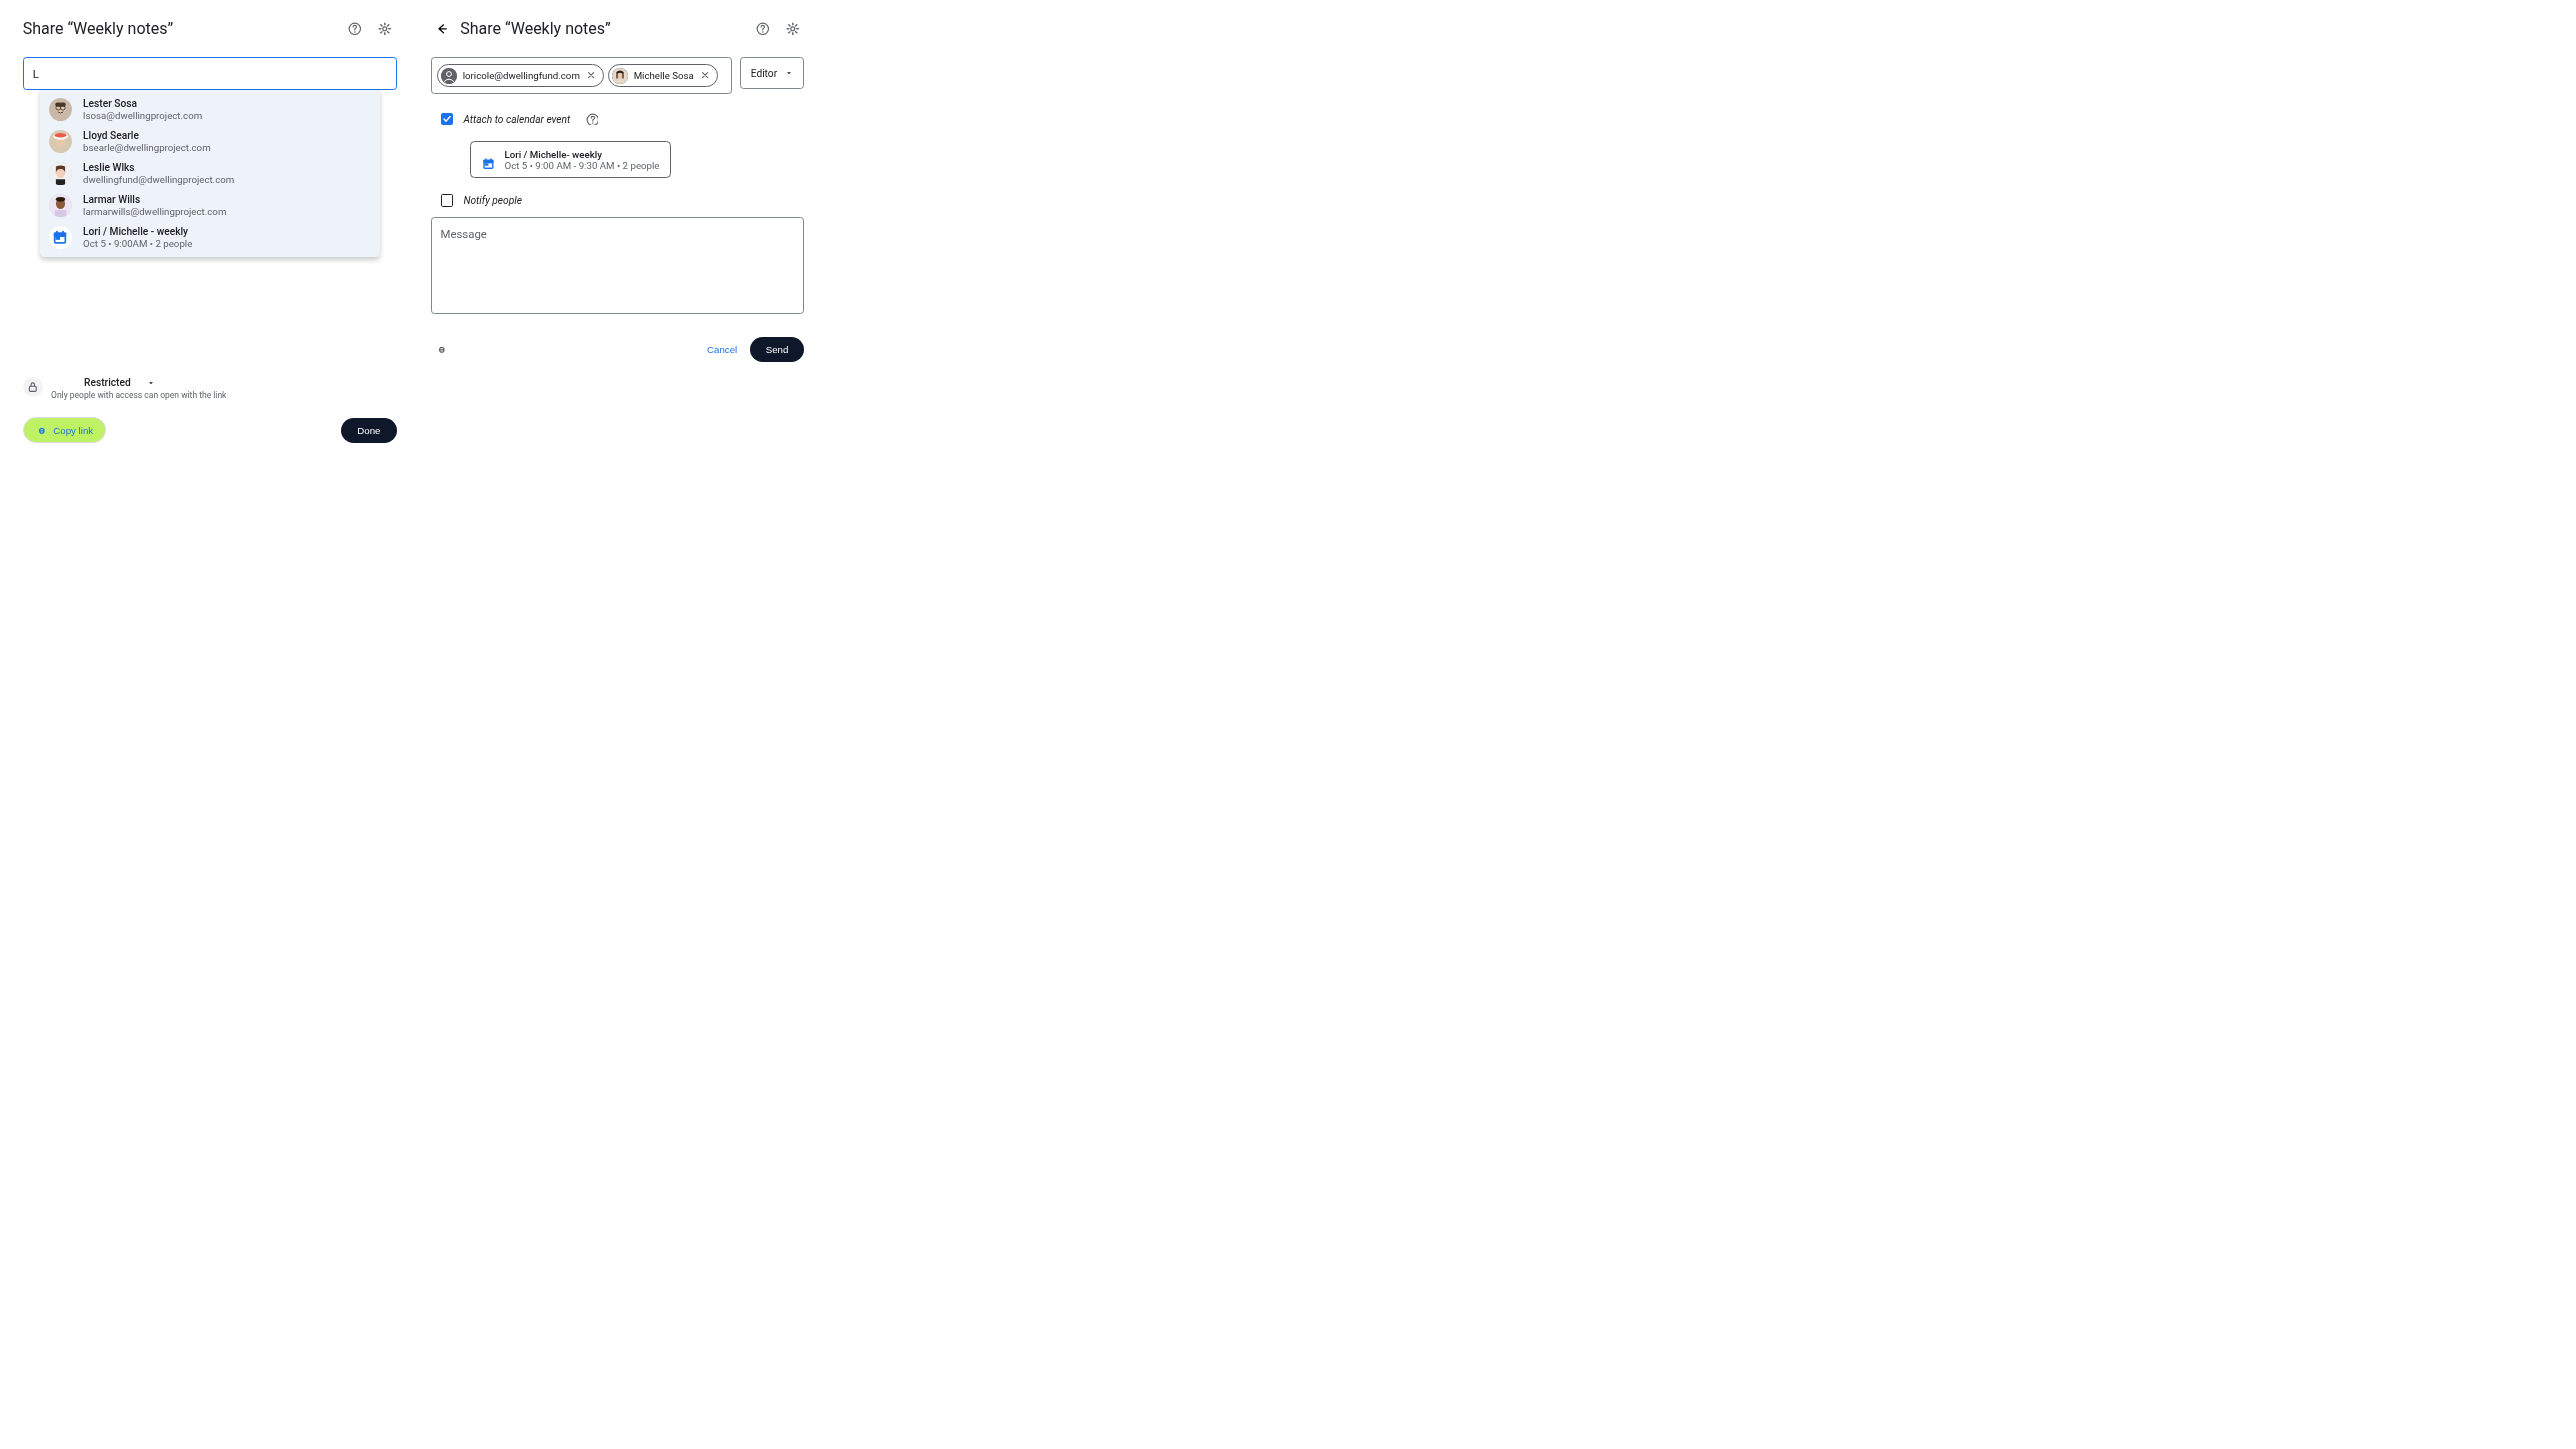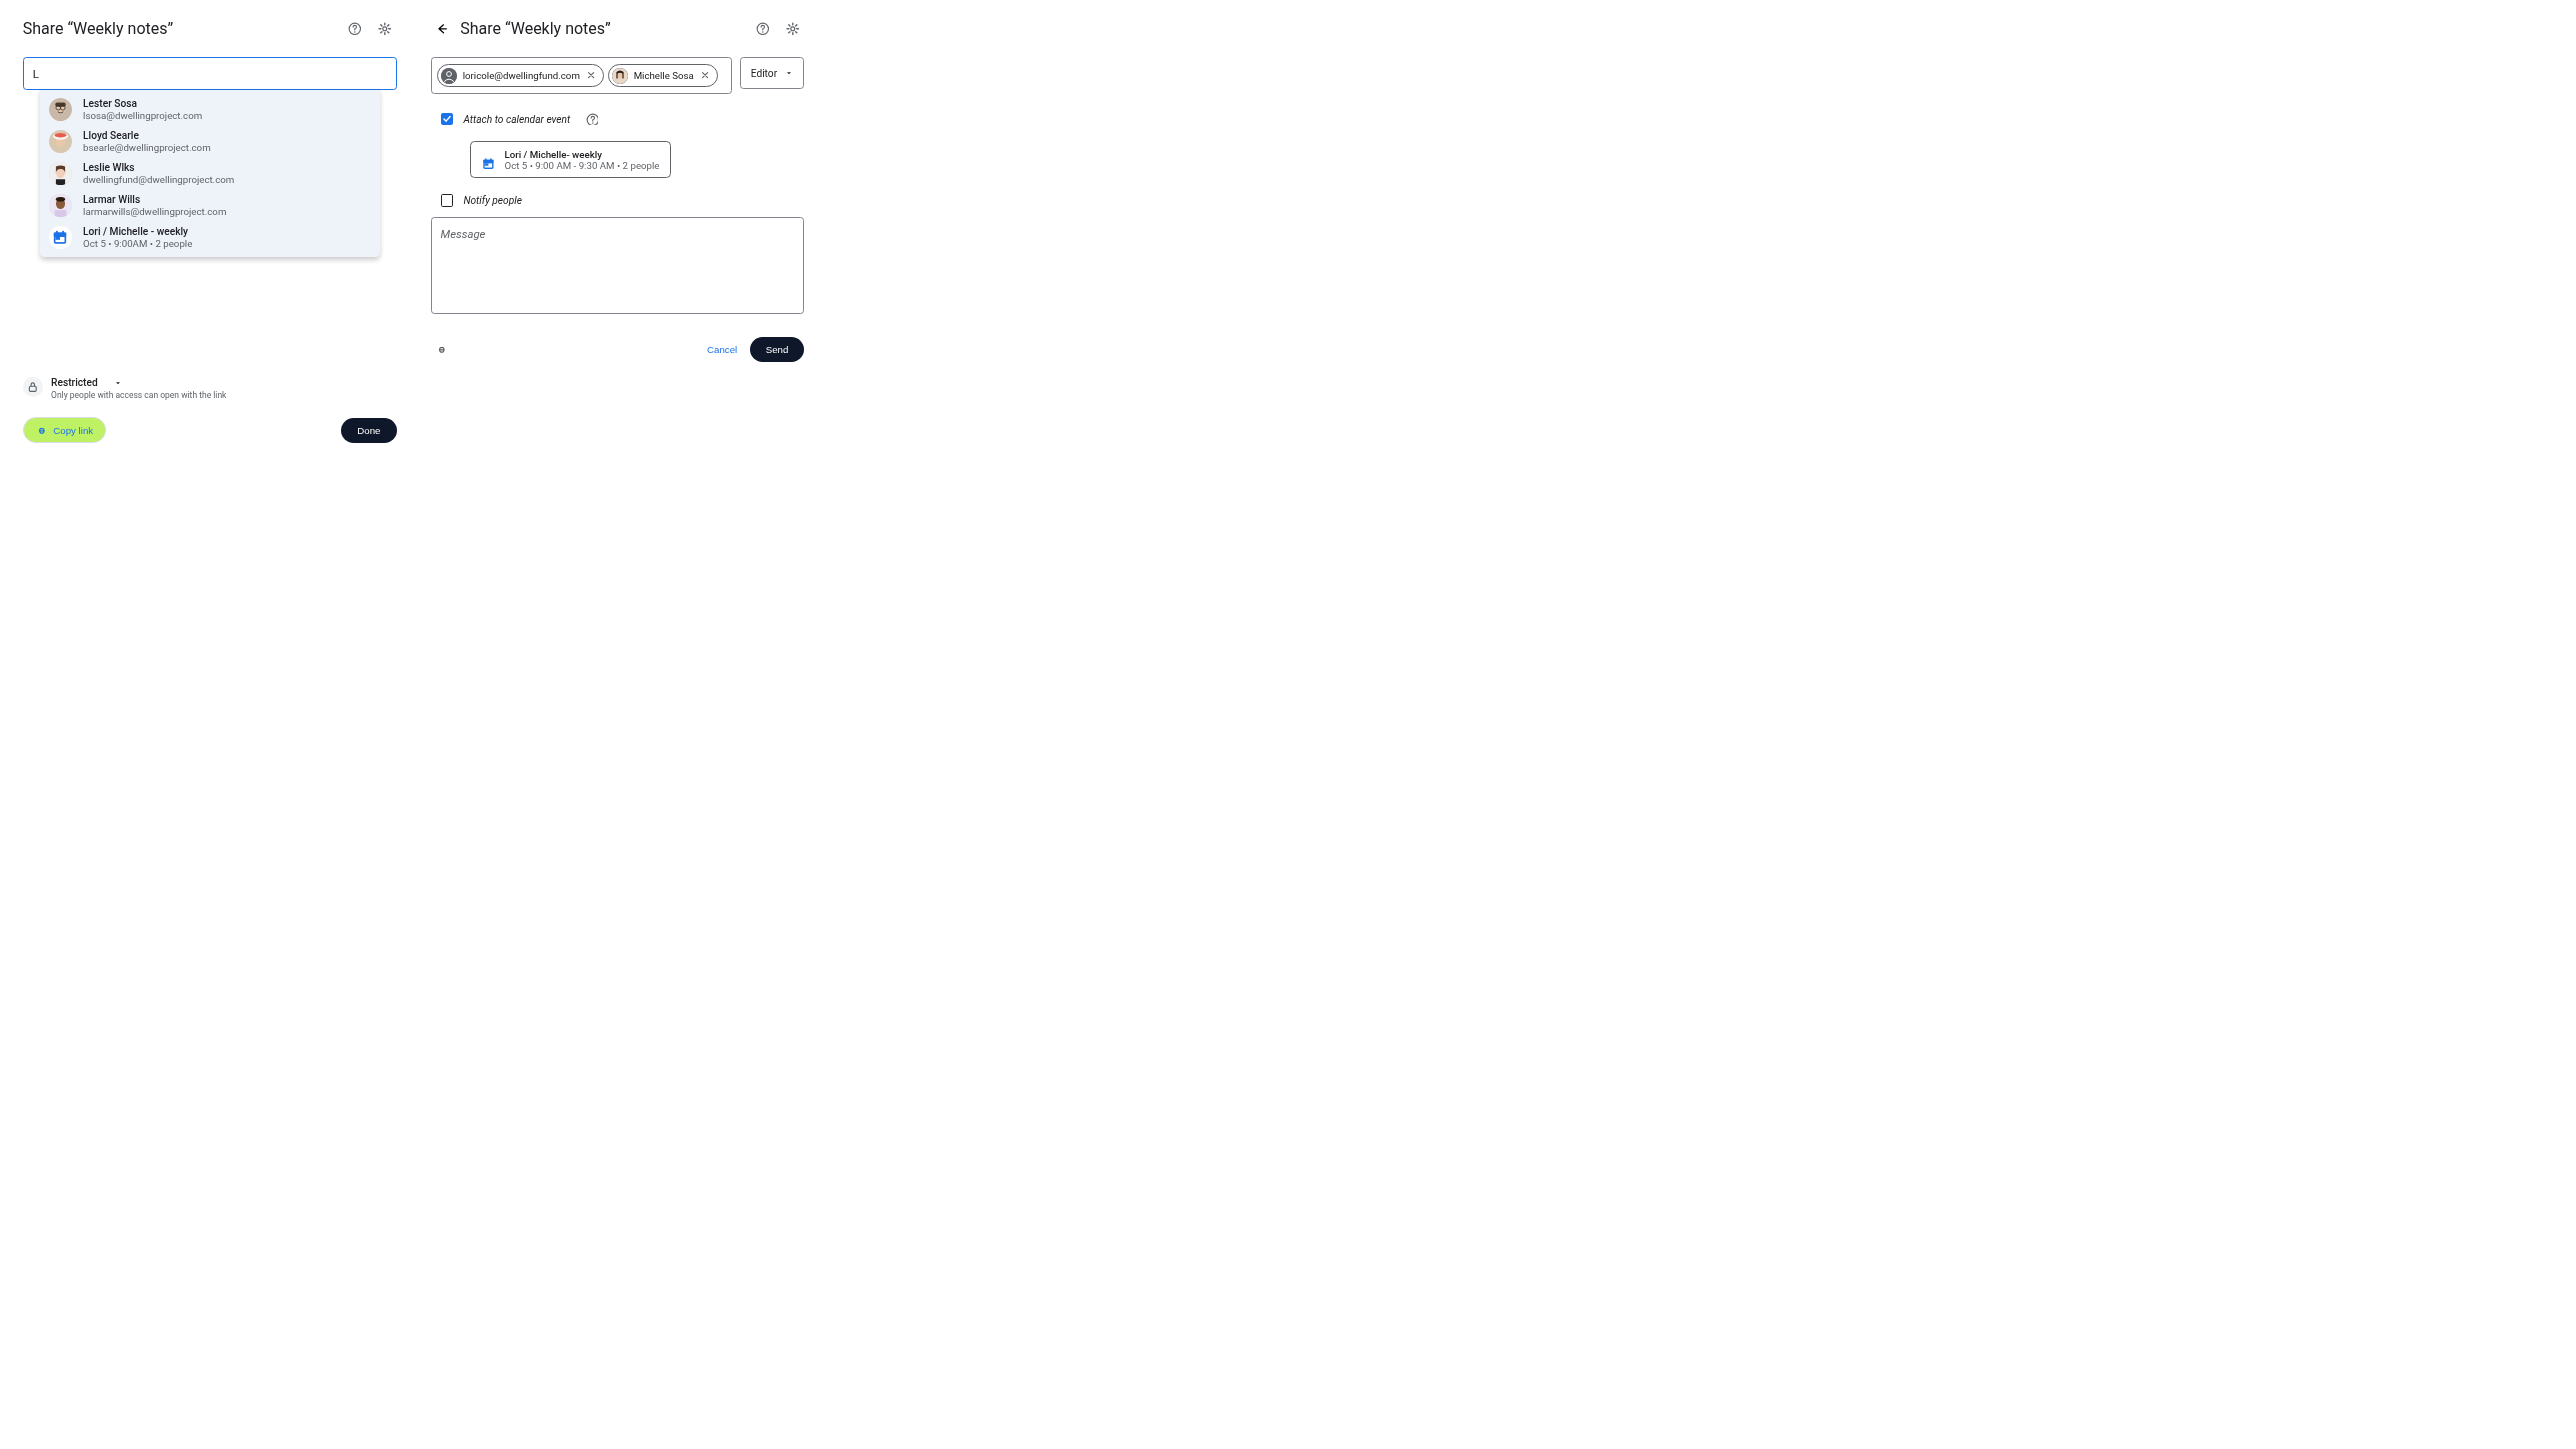--- a/index.html
+++ b/index.html
@@ -117,20 +117,21 @@
   margin-right: 8px;
   color: #5f6368;
 }
 .access-label {
   font-size: 10.2px;
   color: #202124;
   display: flex;
   align-items: center;
   gap: 16px;
   font-weight: 500;
+  margin-left: 33px;
 }
 .access-desc {
   font-size: 8.5px;
   color: #5f6368;
   margin-top: 2.3px;
 }
 .footer-row {
   display: flex;
   align-items: center;
   justify-content: space-between;
@@ -259,21 +260,20 @@
 }
 .event-title { font-size: 9.7px; color: #202124; font-weight: 500; }
 .event-sub { font-size: 9.7px; color: #5f6368; }
 .message-box {
   border: 0.6px solid #80868b;
   border-radius: 3.4px;
   padding: 9px;
   min-height: 97px;
   font-size: 11.4px;
   color: #5f6368;
-  font-style: italic;
 }
 .right-footer {
   display: flex;
   align-items: center;
   margin-top: 23px;
 }
 .link-icon-btn {
   width: 23px;
   height: 23px;
   display: flex;

